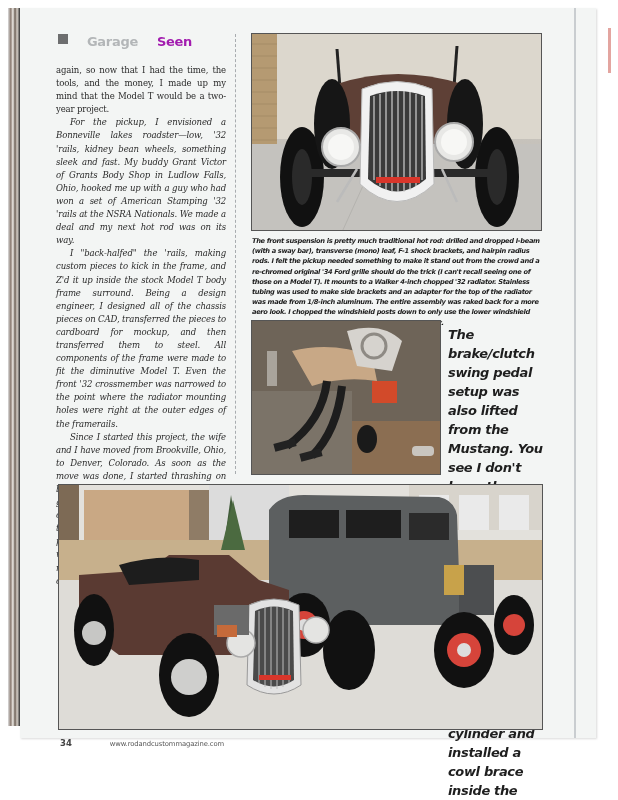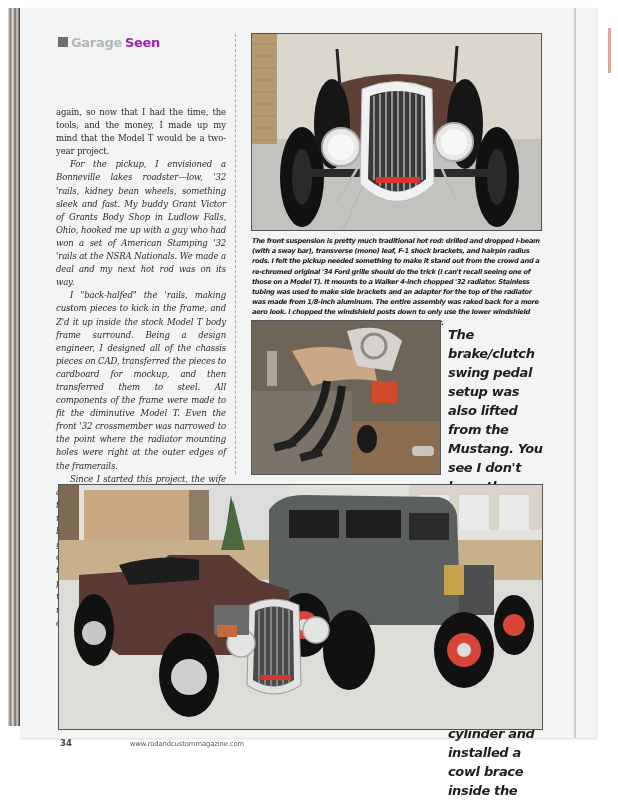--- a/index.html
+++ b/index.html
@@ -17,31 +17,31 @@
   }
   .right-edge {
     position: absolute; left: 574px; top: 8px; width: 2px; height: 730px; background: #c9cdd0;
   }
   .red-mark {
     position: absolute; left: 608px; top: 28px; width: 3px; height: 45px; background: #e3a5a0;
   }
 
   .section-header {
     position: absolute; left: 58px; top: 34px; height: 16px;
-    display: flex; align-items: center; gap: 3px;
+    display: flex; align-items: flex-start; gap: 19px;
     font-family: "DejaVu Sans", sans-serif; font-weight: bold; font-size: 13px; letter-spacing: -0.3px;
   }
   .section-header .sq { width: 10px; height: 10px; background: #6d6e6f; }
   .section-header .g { color: #b3b6b8; }
   .section-header .s { color: #a21caf; }
 
   .body-col {
     position: absolute; left: 56px; top: 64px; width: 170px;
     font-family: "DejaVu Serif", serif; font-size: 8.55px; line-height: 13.1px;
-    color: #2a2a2a; text-align: justify; letter-spacing: -0.15px; margin-top: 42px;
+    color: #2a2a2a; text-align: justify; letter-spacing: -0.15px;
   }
   .body-col p { text-indent: 0; }
   .body-col p.ind { text-indent: 14px; font-style: italic; }
   .body-col .endmark { color: #c0392b; font-weight: bold; font-size: 7.5px; font-family: "DejaVu Sans", sans-serif; }
 
   .col-rule {
     position: absolute; left: 235px; top: 34px; width: 0; height: 440px;
     border-left: 1px dashed #a8acaf;
   }
 
@@ -56,21 +56,21 @@
     background: linear-gradient(to bottom, #d9d2c4 0%, #cbbfa6 28%, #c7c3bb 40%, #dcdad5 65%, #e6e4e0 100%); }
 
   .caption {
     position: absolute; font-family: "DejaVu Sans", sans-serif; font-style: italic; font-weight: bold;
     color: #1e1e1e; letter-spacing: -0.35px;
   }
   .caption-front { left: 252px; top: 236px; width: 292px; font-size: 6.7px; line-height: 10.2px; }
   .caption-pedal { left: 448px; top: 325px; width: 100px; font-size: 13px; line-height: 19px; }
 
   .footer {
-    position: absolute; left: 60px; top: 738px; display: flex; gap: 24px; align-items: baseline;
+    position: absolute; left: 60px; top: 738px; display: flex; gap: 4px; align-items: baseline;
     font-family: "DejaVu Sans", sans-serif; color: #555;
   }
   .footer .pg { font-size: 8.5px; font-weight: bold; color: #444; }
   .footer .url { font-size: 6.8px; letter-spacing: -0.1px; padding-left: 34px; }
 
   svg { display: block; }
 </style>
 </head>
 <body>
 

